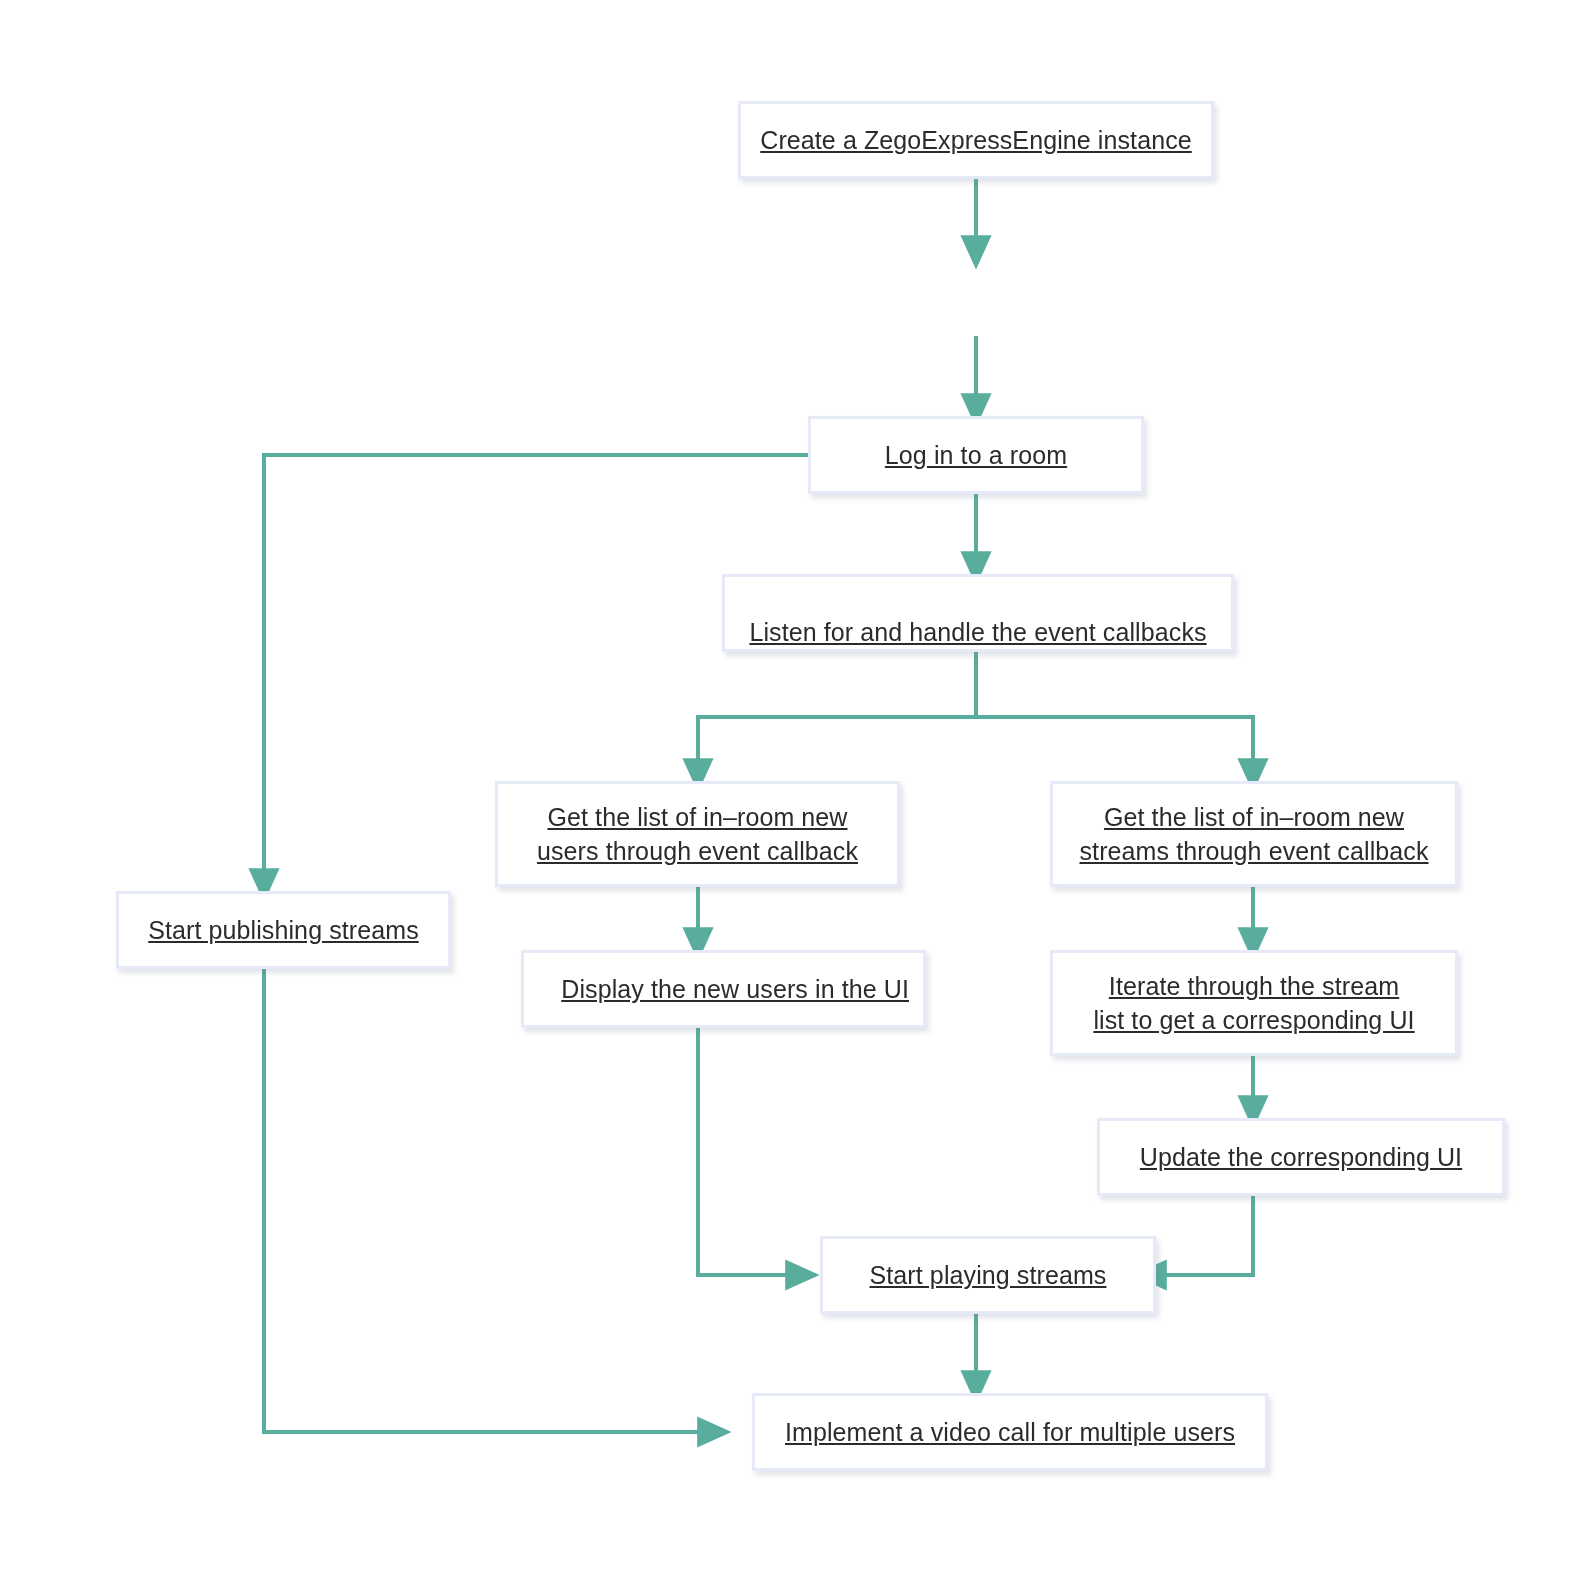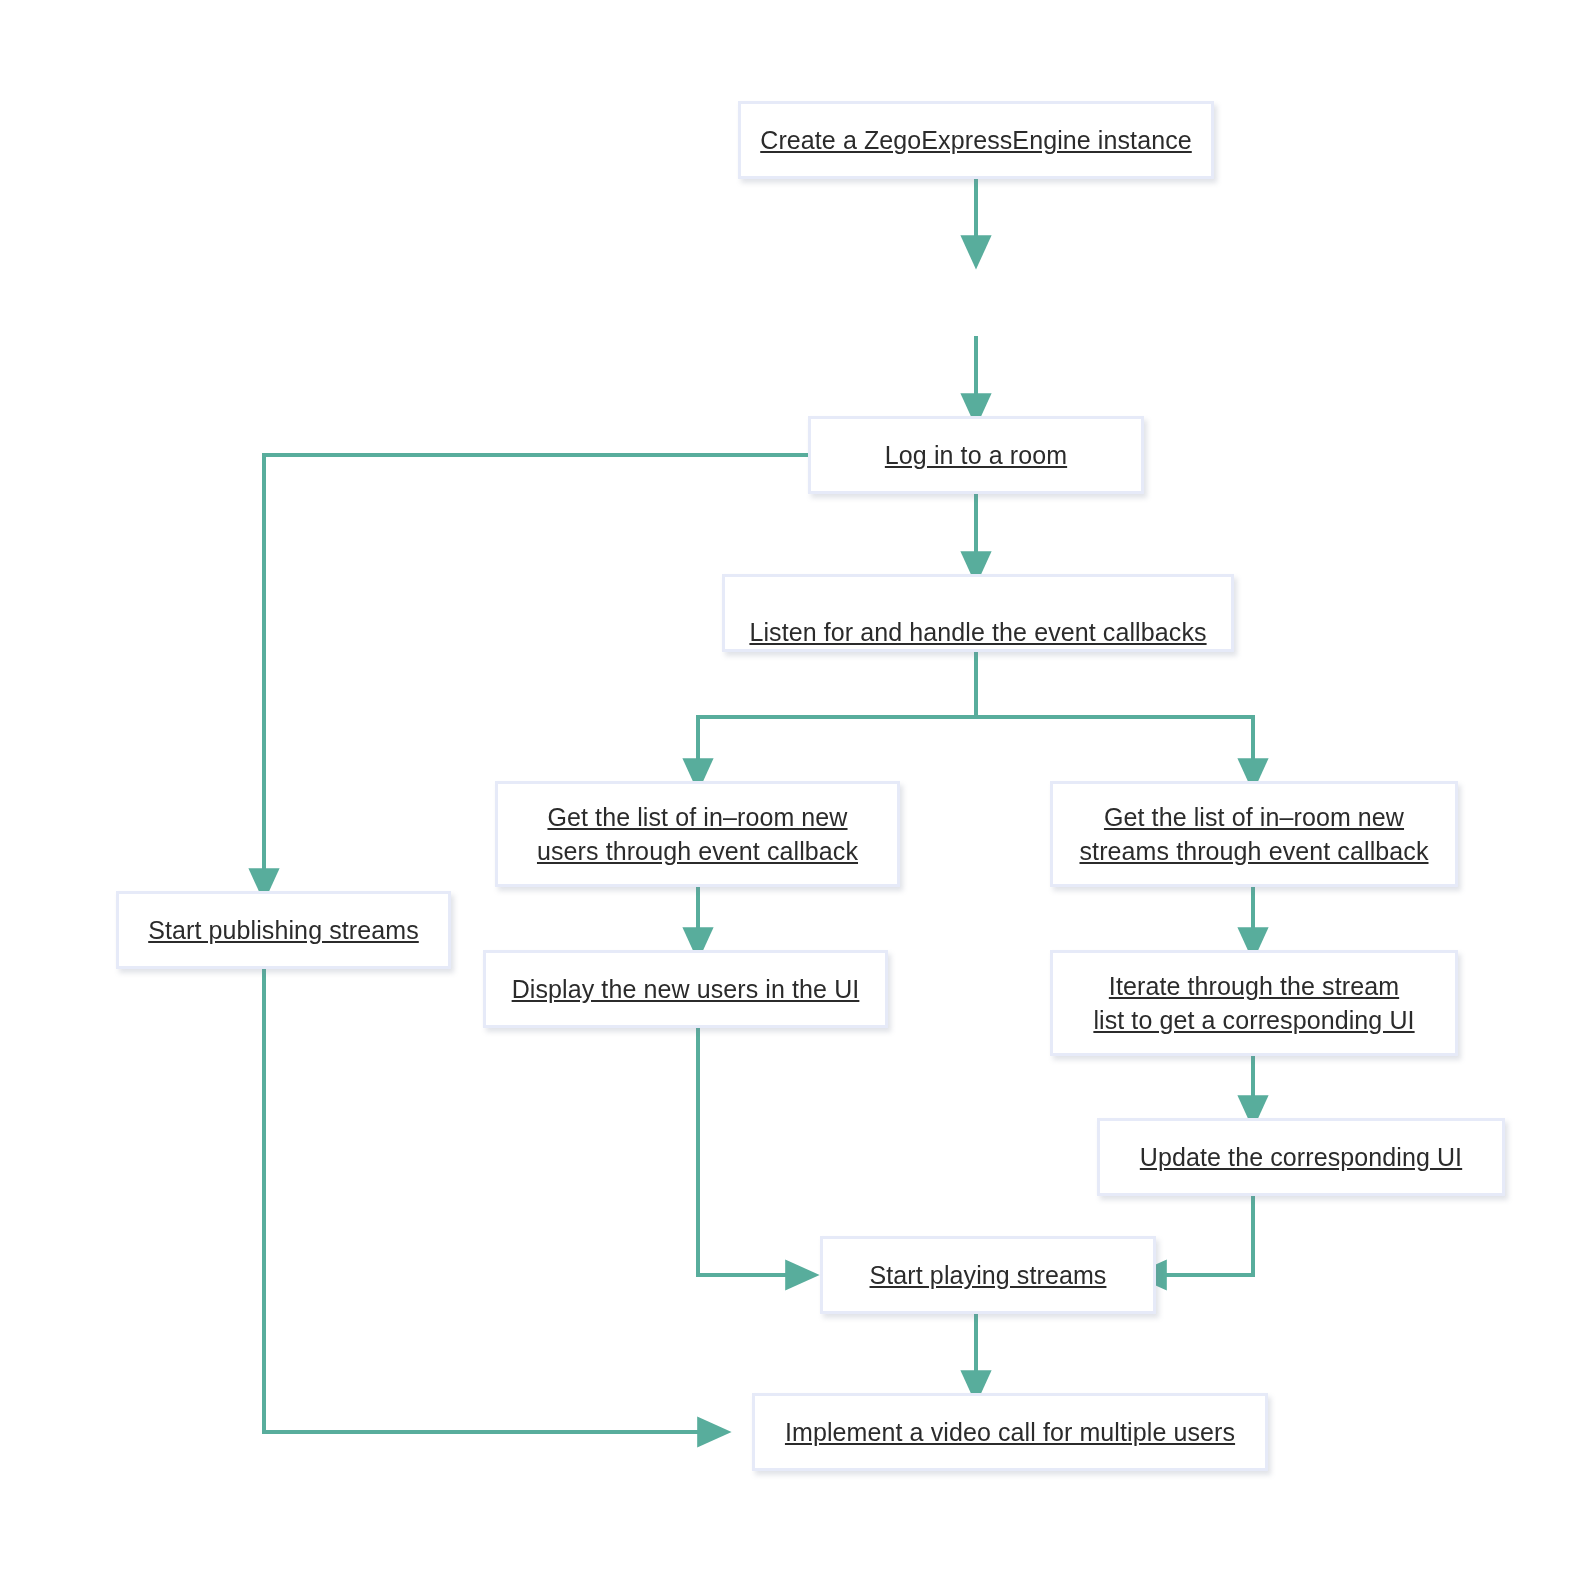--- a/index.html
+++ b/index.html
@@ -108,21 +108,21 @@
   <div class="node" style="left:495px; top:781px; width:405px; height:106px;">
     <span class="label">Get the list of in–room new
 users through event callback</span>
   </div>
 
   <div class="node" style="left:1050px; top:781px; width:408px; height:106px;">
     <span class="label">Get the list of in–room new
 streams through event callback</span>
   </div>
 
-  <div class="node" style="left:483px; top:950px; width:405px; height:78px;">
+  <div class="node" style="left:521px; top:950px; width:405px; height:78px;justify-content:flex-end;">
     <span class="label">Display the new users in the UI</span>
   </div>
 
   <div class="node" style="left:1050px; top:950px; width:408px; height:106px;">
     <span class="label">Iterate through the stream
 list to get a corresponding UI</span>
   </div>
 
   <div class="node" style="left:1050px; top:1118px; width:408px; height:78px;margin-left:47px;">
     <span class="label">Update the corresponding UI</span>

